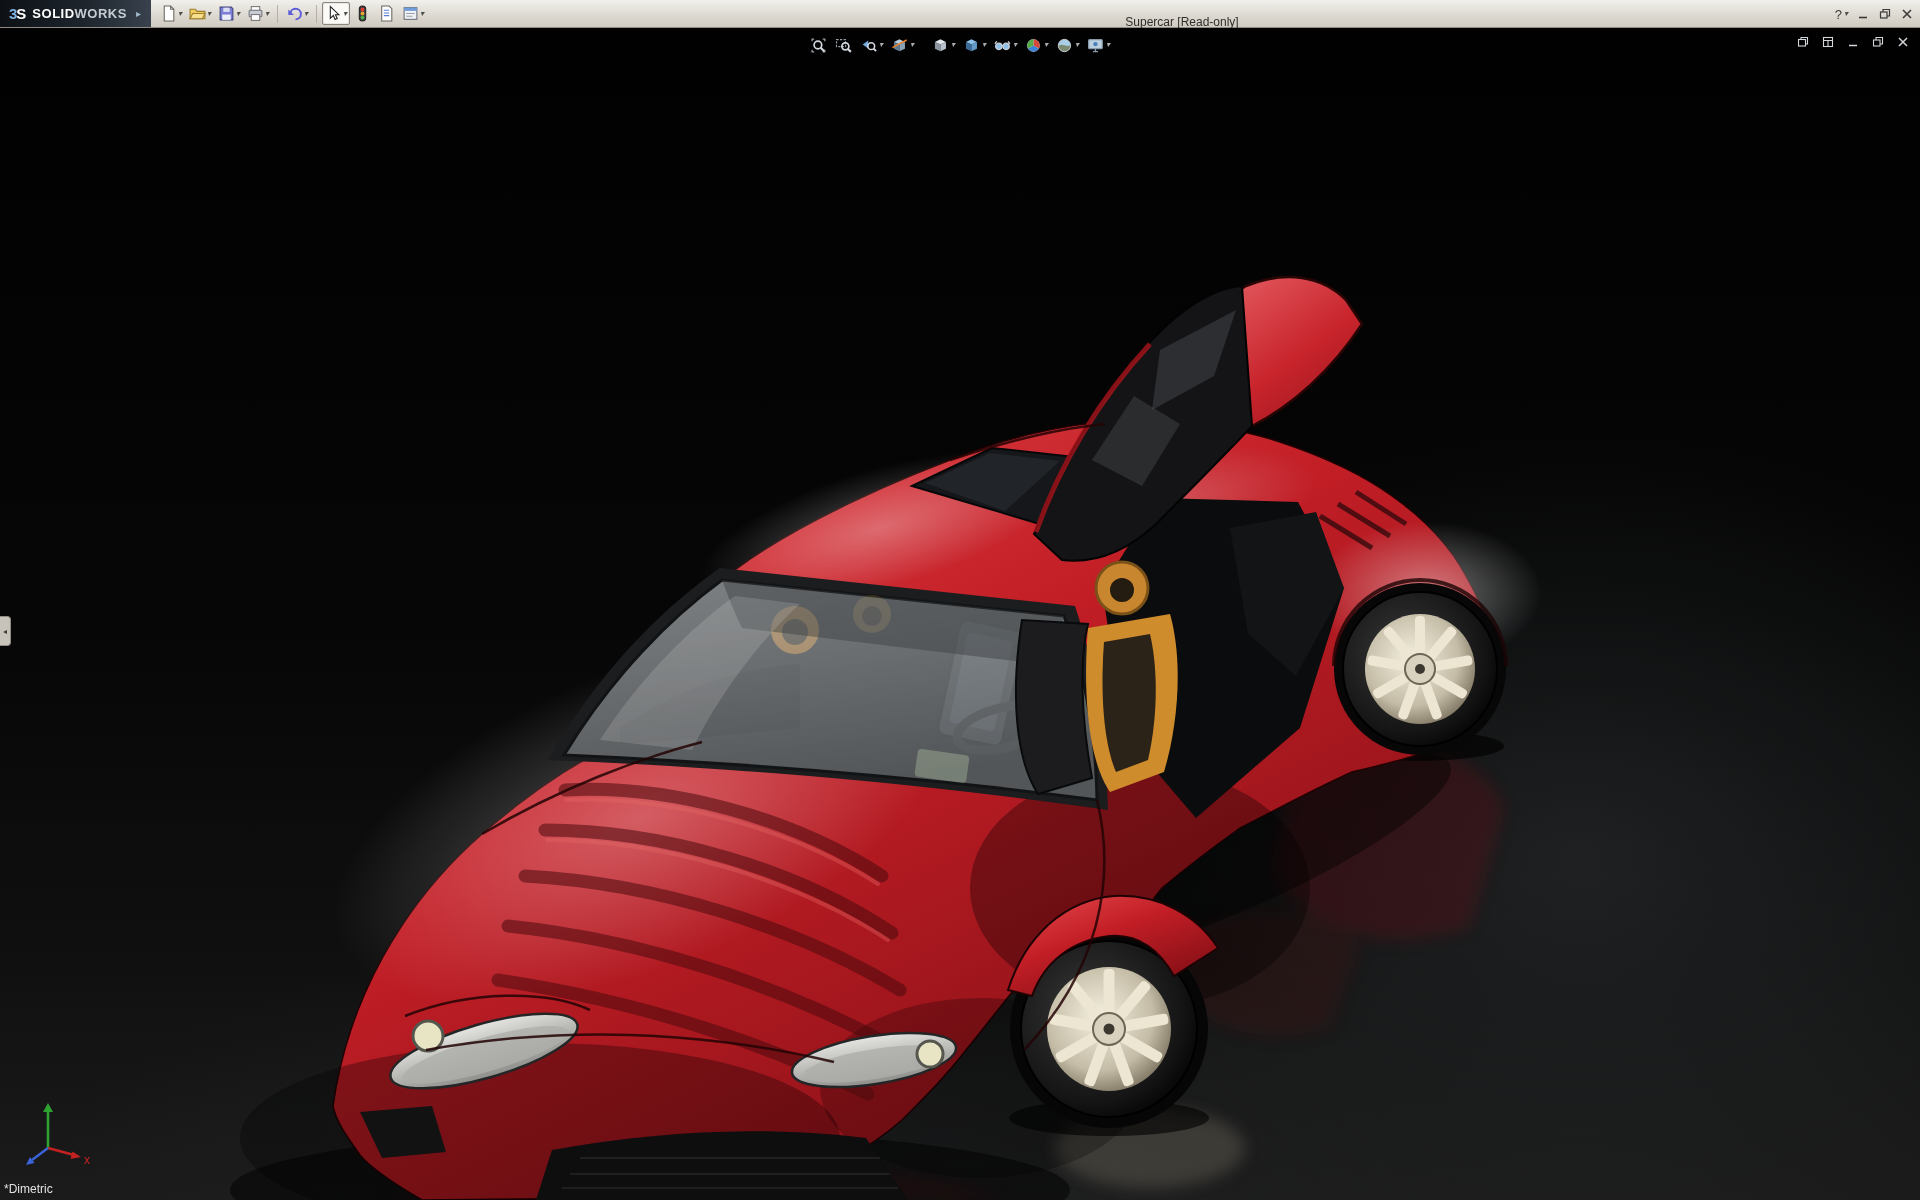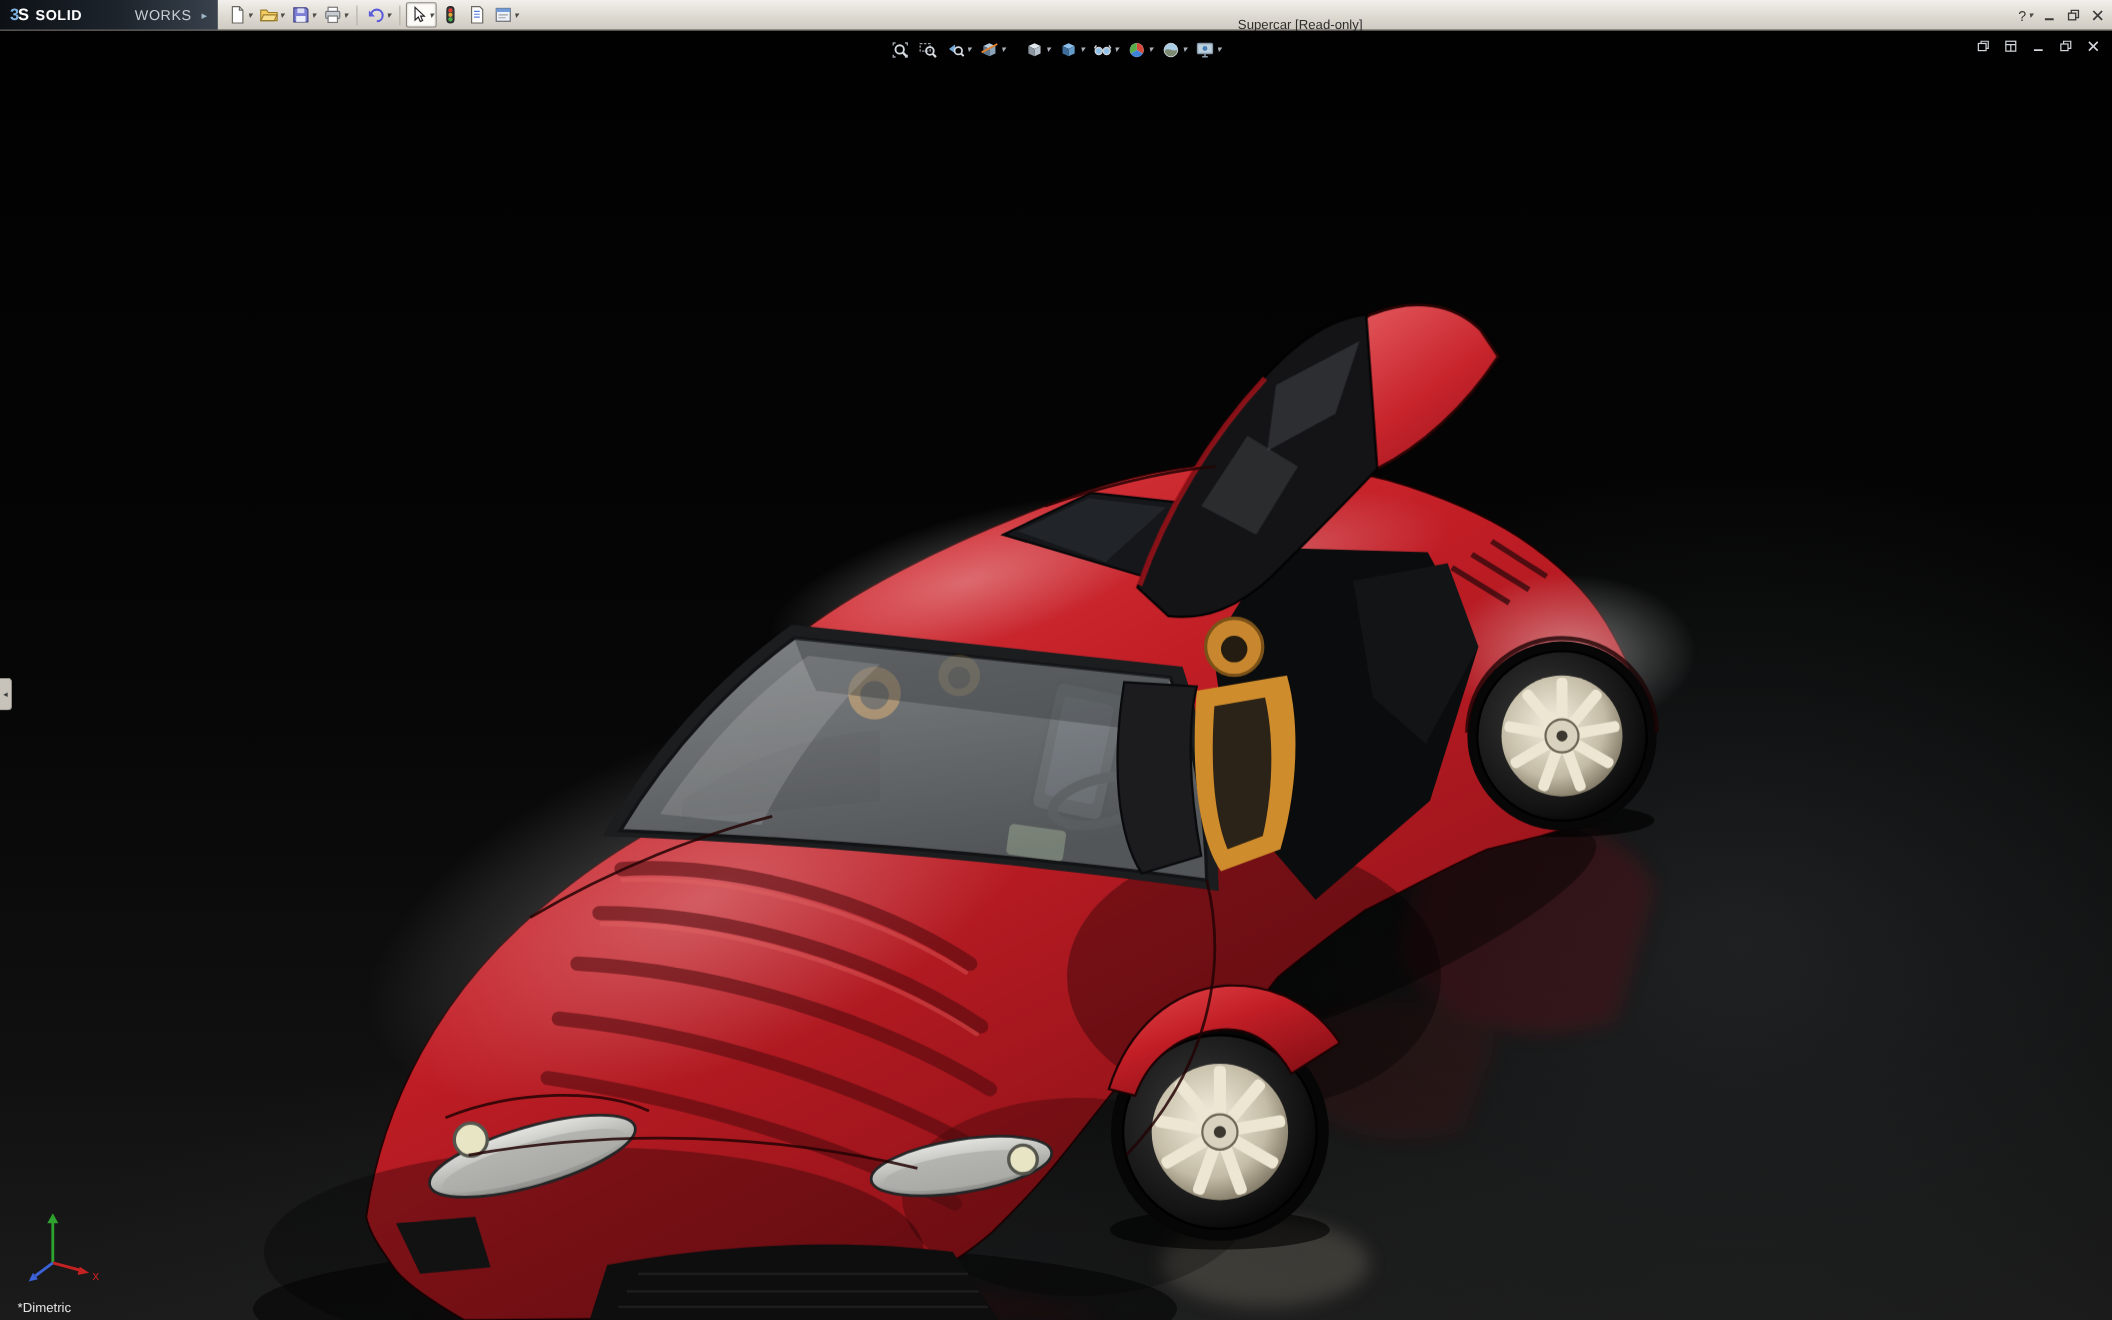--- a/index.html
+++ b/index.html
@@ -10,21 +10,21 @@
   .titlebar { position:relative; height:28px;
     background:linear-gradient(#f2f0ec,#dcd8d0 60%,#cfcbc2);
     border-bottom:1px solid #8f8b83; display:flex; align-items:center; }
   .logo-block { height:100%; display:flex; align-items:center; gap:7px;
     padding:0 10px 0 9px; background:linear-gradient(90deg,#0d1116,#1d242c 55%,#39424d);
     color:#fff; }
   .logo-mark { font-weight:bold; font-size:15px; letter-spacing:-1px; }
   .logo-mark .m3 { color:#7fb2e0; } .logo-mark .ms { color:#fff; }
   .brand { font-size:13px; letter-spacing:.5px; }
   .brand b { color:#fff; font-weight:bold;text-align:center; }
-  .brand span { color:#c6ccd2; font-weight:normal;margin-left:48px; }
+  .brand span { color:#c6ccd2; font-weight:bold; }
   .logo-expand { color:#9fb6c8; font-size:10px; margin-left:2px; cursor:pointer; }
 
   .toolbar { display:flex; align-items:center; padding:0 6px; gap:1px; }
   .tbtn { height:23px; display:inline-flex; align-items:center; padding:0 2px;
           border:1px solid transparent; border-radius:2px; cursor:pointer; }
   .tbtn.active { background:#fcfbf8; border:1px solid #8a867e;
                  box-shadow:inset 0 0 2px rgba(0,0,0,.25); }
   .ic { width:17px; height:17px; display:block; }
   .dd { font-size:8px; color:#4a4a46; margin-left:1px; line-height:1; }
   .sep { width:1px; height:18px; background:#b3afa7; margin:0 4px; }
@@ -60,21 +60,21 @@
   .dbtn svg { width:14px; height:14px; display:block; }
 
   
   .left-tab { position:absolute; left:0; top:588px; width:11px; height:30px;
     background:#c7c3bb; border:1px solid #8f8b83; border-left:none;
     border-radius:0 4px 4px 0; color:#3c3c3a; font-size:8px;
     display:flex; align-items:center; justify-content:center; cursor:pointer; }
 
   
   .triad { position:absolute; left:14px; bottom:22px; width:84px; height:80px; }
-  .orient-label { position:absolute; left:16px; bottom:4px; font-size:12px;
+  .orient-label { position:absolute; left:4px; bottom:4px; font-size:12px;
     color:#e2e2e2; }
 </style>
 </head>
 <body>
 
 <div class="titlebar">
 
   <div class="logo-block">
     <span class="logo-mark"><span class="m3">3</span><span class="ms">S</span></span>
     <span class="brand"><b>SOLID</b><span>WORKS</span></span>

